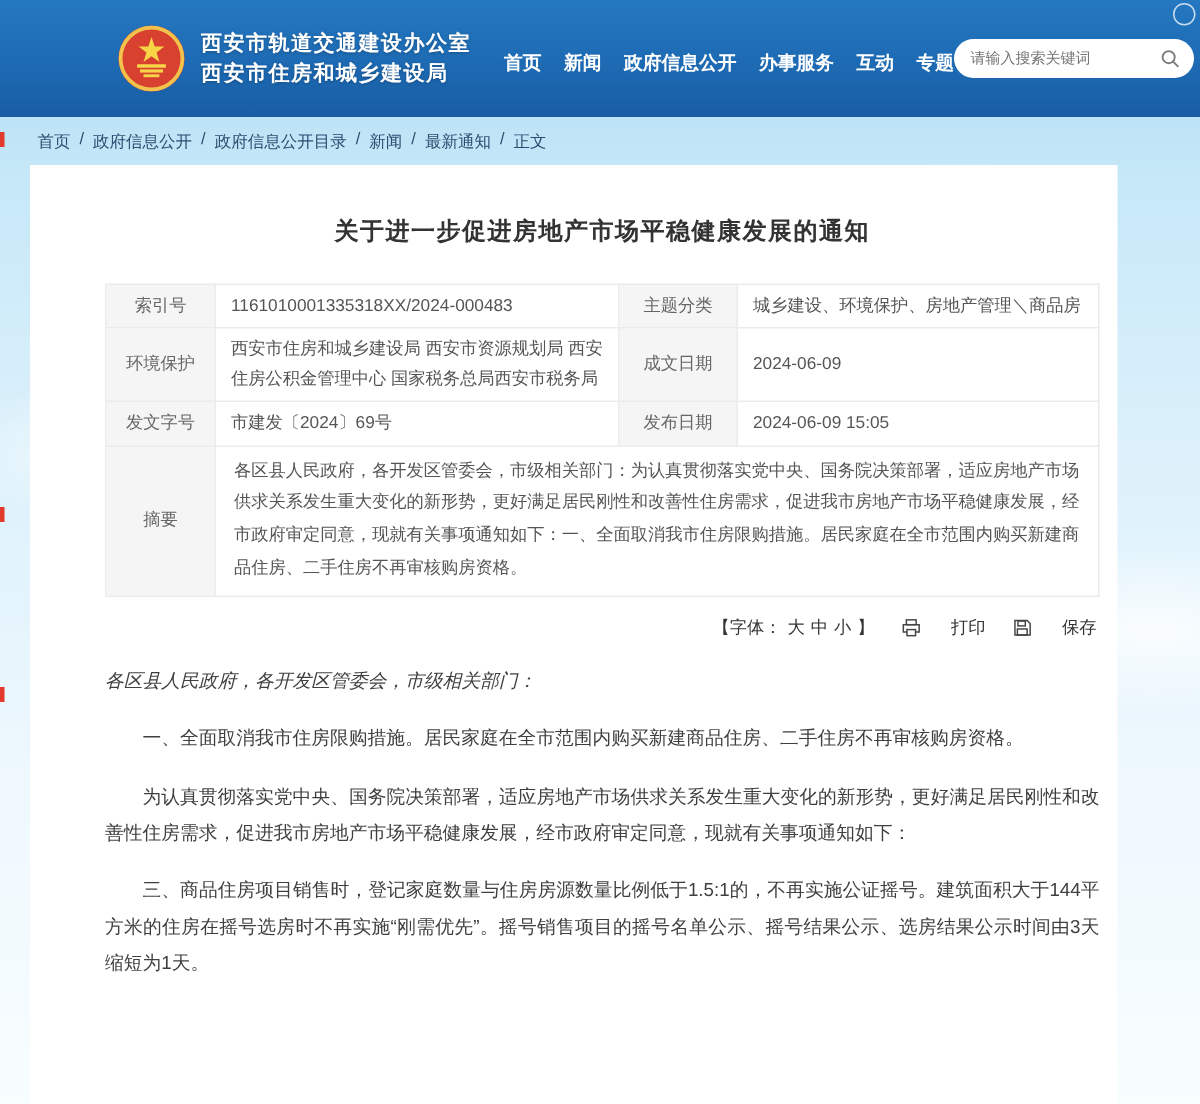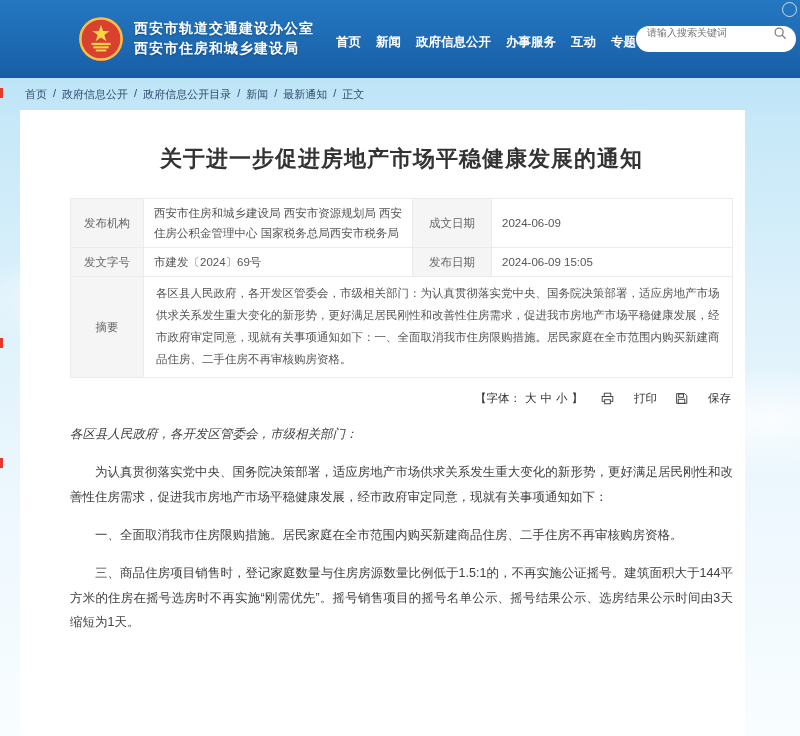--- a/index.html
+++ b/index.html
@@ -21,39 +21,39 @@
     background:linear-gradient(180deg,#2478c0 0%,#1d6ab3 55%,#185da4 100%);
     padding:0 20px 0 78px;box-sizing:border-box;z-index:2;
   }
   .emblem{width:46px;height:46px;flex:0 0 auto;}
   .site-names{margin-left:10px;color:#fff;font-weight:bold;line-height:1.4;
     font-size:14px;letter-spacing:1px;text-shadow:0 1px 2px rgba(0,0,0,.25);white-space:nowrap;}
   .nav{display:flex;gap:15px;margin-left:22px;margin-top:6px;}
   .nav-item{color:#fff;font-size:12.5px;font-weight:bold;cursor:pointer;white-space:nowrap;}
   .search{
     margin-left:auto;width:160px;height:26px;background:#fff;border-radius:14px;
-    display:flex;align-items:flex-start;padding:0 9px;box-sizing:border-box;
+    display:flex;align-items:center;padding:0 9px;box-sizing:border-box;
   }
   .search input{
     border:none;outline:none;flex:1;font-size:10px;color:#666;background:transparent;
     font-family:inherit;min-width:0;
   }
   .search svg{flex:0 0 auto;}
   .corner-circle{position:absolute;top:2px;right:3px;width:13px;height:13px;
     border:1.5px solid rgba(255,255,255,.75);border-radius:50%;}
   
   .crumbs{margin:9px 0 0 25px;font-size:11px;color:#2f4d71;display:flex;gap:6px;position:relative;z-index:2;}
   .crumb{cursor:pointer;}
   .crumb-sep{color:#2f4d71;}
   
   .card{
     position:relative;z-index:1;margin:8px 55px 0 20px;background:#fff;
     padding:22px 12px 40px 50px;box-sizing:border-box;min-height:700px;
   }
-  .doc-title{text-align:center;font-size:22px;font-weight:600;color:#333;margin:12px 0 24px;letter-spacing:1px;}
+  .doc-title{text-align:center;font-size:16px;font-weight:600;color:#333;margin:12px 0 24px;letter-spacing:1px;}
   .meta{width:100%;border-collapse:collapse;font-size:11.5px;color:#555;table-layout:fixed;}
   .meta td{border:1px solid #ebebeb;padding:4px 10px;line-height:1.75;vertical-align:middle;word-break:break-all;}
   .meta td.lbl{background:#f5f5f5;text-align:center;color:#666;padding:4px 4px;}
   .meta .c1{width:64px}.meta .c2{width:248px}.meta .c3{width:70px}
   .meta td.sum{line-height:1.9;padding:6px 12px;}
   
   .toolbar{display:flex;justify-content:flex-end;align-items:center;gap:18px;
     margin:13px 2px 0 0;font-size:11.5px;color:#333;}
   .font-set{display:flex;gap:4px;align-items:flex-end;}
   .font-size-btn{cursor:pointer;}
@@ -115,22 +115,28 @@
     <span class="crumb">最新通知</span>
     <span class="crumb-sep">/</span>
     <span class="crumb">正文</span>
   </div>
 
   <div class="card">
     <div class="doc-title">关于进一步促进房地产市场平稳健康发展的通知</div>
 
     <table class="meta">
       <tbody>
+          <tr>
+        <td class="lbl c1">索引号</td>
+        <td class="c2">1161010001335318XX/2024-000483</td>
+        <td class="lbl c3">主题分类</td>
+        <td>城乡建设、环境保护、房地产管理＼商品房</td>
+      </tr>
       <tr>
-        <td class="lbl c1">发布机构</td>
+        <td class="lbl c1">环境保护</td>
         <td class="c2">西安市住房和城乡建设局 西安市资源规划局 西安住房公积金管理中心 国家税务总局西安市税务局</td>
         <td class="lbl c3">成文日期</td>
         <td>2024-06-09</td>
       </tr>
       <tr>
         <td class="lbl c1">发文字号</td>
         <td class="c2">市建发〔2024〕69号</td>
         <td class="lbl c3">发布日期</td>
         <td>2024-06-09 15:05</td>
       </tr>
@@ -162,22 +168,22 @@
           <path d="M2 2 h10 l2.5 2.5 V14 H2 Z" fill="none" stroke="#444" stroke-width="1.2"></path>
           <rect x="4.5" y="2.5" width="6" height="4" fill="none" stroke="#444" stroke-width="1.2"></rect>
           <rect x="4" y="9" width="8" height="5" fill="none" stroke="#444" stroke-width="1.2"></rect>
         </svg>
         <span>保存</span>
       </span>
     </div>
 
     <div class="doc-body">
       <p class="salutation">各区县人民政府，各开发区管委会，市级相关部门：</p>
+      <p>一、全面取消我市住房限购措施。居民家庭在全市范围内购买新建商品住房、二手住房不再审核购房资格。</p>
       <p>为认真贯彻落实党中央、国务院决策部署，适应房地产市场供求关系发生重大变化的新形势，更好满足居民刚性和改善性住房需求，促进我市房地产市场平稳健康发展，经市政府审定同意，现就有关事项通知如下：</p>
-      <p>一、全面取消我市住房限购措施。居民家庭在全市范围内购买新建商品住房、二手住房不再审核购房资格。</p>
       <p>三、商品住房项目销售时，登记家庭数量与住房房源数量比例低于1.5:1的，不再实施公证摇号。建筑面积大于144平方米的住房在摇号选房时不再实施“刚需优先”。摇号销售项目的摇号名单公示、摇号结果公示、选房结果公示时间由3天缩短为1天。</p>
 
     </div>
   </div>
 
   <div class="tick t1"></div>
   <div class="tick t2"></div>
   <div class="tick t3"></div>
 </div>
 

